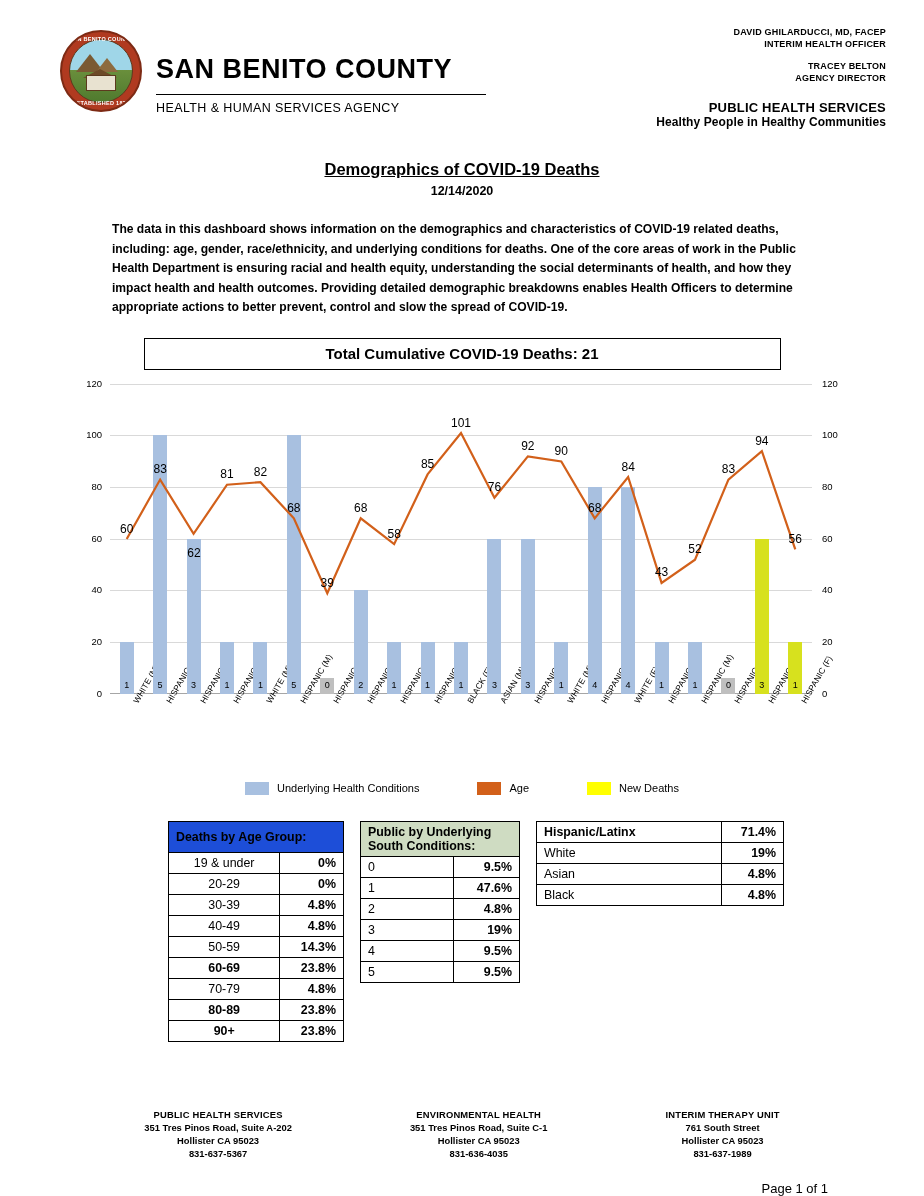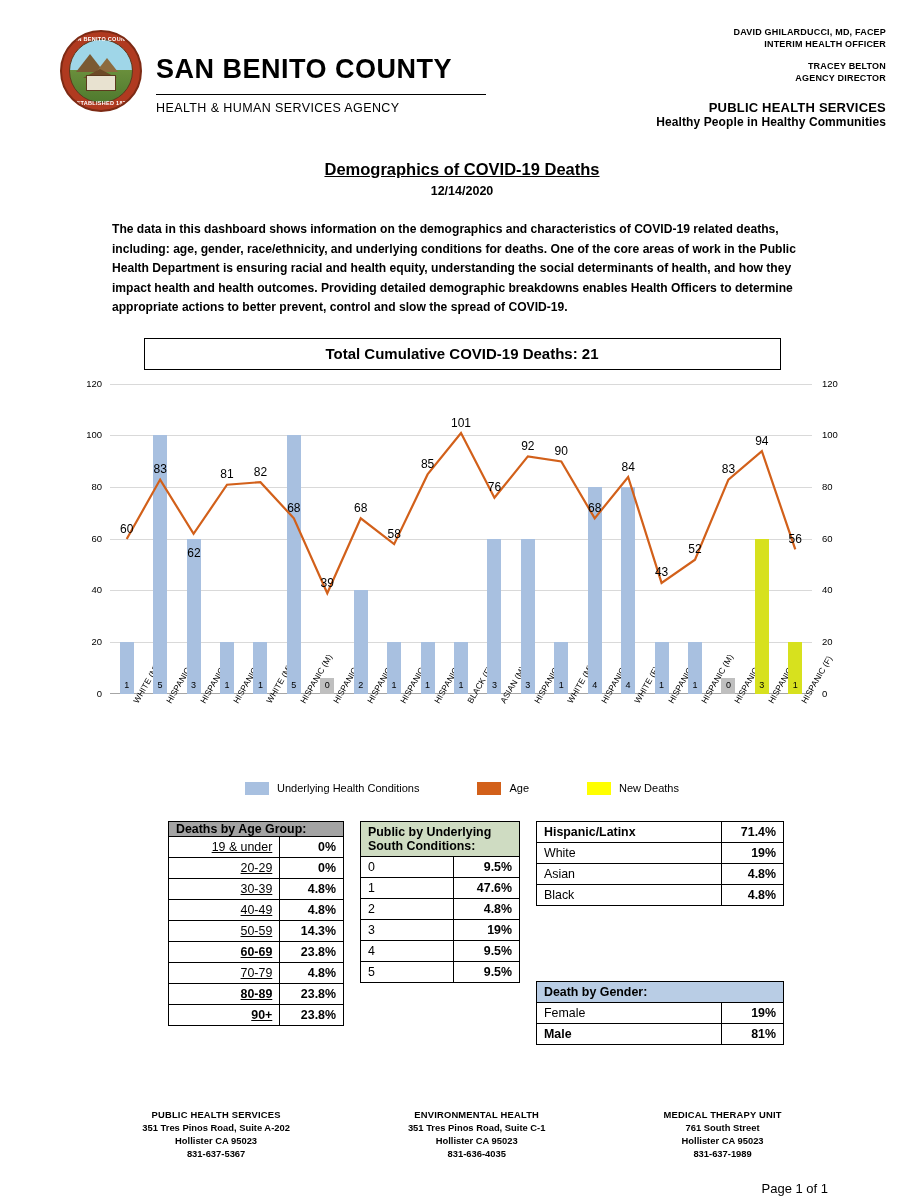--- a/index.html
+++ b/index.html
@@ -277,27 +277,27 @@
     border: 1px solid #000;
     padding: 3px 7px;
     font-weight: bold;
   }
   .tbl-age {
     position: absolute;
     left: 168px;
     top: 0;
     width: 176px;
   }
-  .tbl-age td.k { width: 112px; text-align: right; font-weight: normal; text-decoration: underline; }
+  .tbl-age td.k { width: 112px; text-align: center; font-weight: normal; }
   .tbl-age td.v { text-align: right; width: 52px; }
   .tbl-age .hdr td {
-    background: #a3a3a3;
+    background: #1d4ed8;
     font-weight: bold;
     text-align: left;
-    padding: 0 7px;
+    padding: 8px 7px;
   }
   .tbl-age td.k.bold, .tbl-age td.v.bold { font-weight: bold; }
 
   .tbl-uhc {
     position: absolute;
     left: 360px;
     top: 0;
     width: 160px;
   }
   .tbl-uhc .hdr td {
@@ -625,53 +625,38 @@
             <td class="k">Asian</td>
             <td class="v">4.8%</td>
           </tr>
           <tr>
             <td class="k">Black</td>
             <td class="v">4.8%</td>
           </tr>
         </tbody>
     </table>
 
-    <table class="tbl-gender">
-      <tbody id="tbl-gender-body">
-        <tr class="hdr">
-          <td colspan="2">Death by Gender:</td>
-        </tr>
-      <tr>
-            <td class="k">Female</td>
-            <td class="v">19%</td>
-          </tr>
-          <tr>
-            <td class="k bold">Male</td>
-            <td class="v bold">81%</td>
-          </tr>
-        </tbody>
-    </table>
 
   </div>
 
   <div class="footer" id="footer">
       <div class="fcol">
         <div class="ftitle">PUBLIC HEALTH SERVICES</div>
         <div>351 Tres Pinos Road, Suite A-202</div>
         <div>Hollister CA 95023</div>
         <div>831-637-5367</div>
       </div>
       <div class="fcol">
         <div class="ftitle">ENVIRONMENTAL HEALTH</div>
         <div>351 Tres Pinos Road, Suite C-1</div>
         <div>Hollister CA 95023</div>
         <div>831-636-4035</div>
       </div>
       <div class="fcol">
-        <div class="ftitle">MEDICAL THERAPY UNIT</div>
+        <div class="ftitle">INTERIM THERAPY UNIT</div>
         <div>761 South Street</div>
         <div>Hollister CA 95023</div>
         <div>831-637-1989</div>
       </div>
     </div>
   <div class="page-num">Page 1 of 1</div>
 
 </div>
 
 </body></html>

